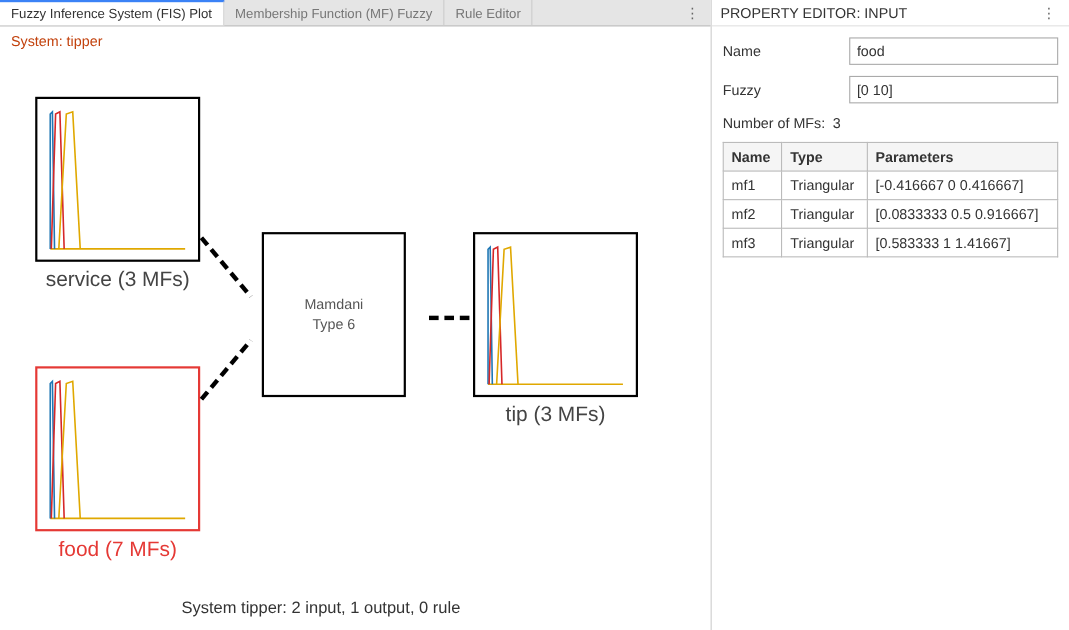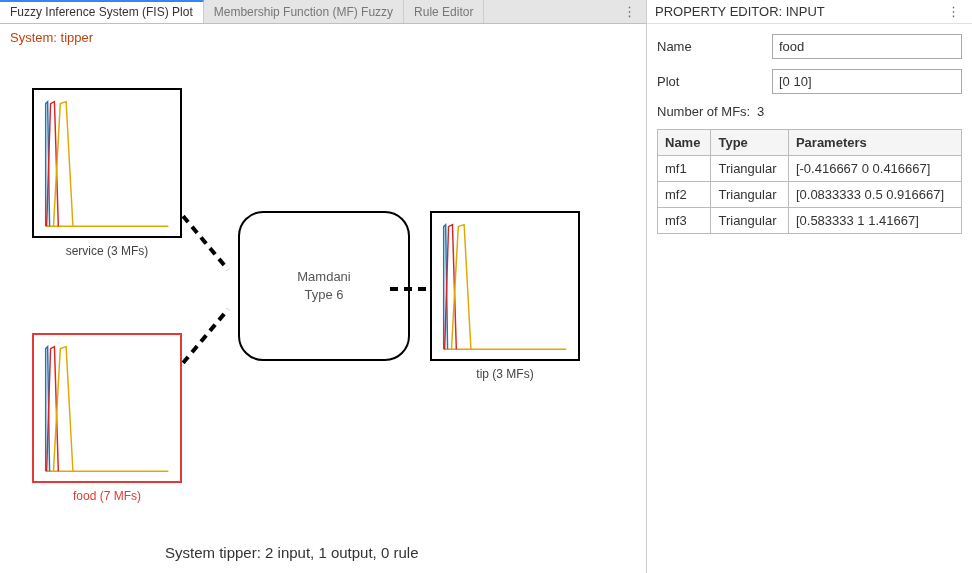--- a/index.html
+++ b/index.html
@@ -66,21 +66,21 @@
       flex: 1;
     }
     .fis-box {
       position: absolute;
       border: 2px solid #000;
       background: #fff;
     }
     .fis-box.selected { border-color: #e53935; }
     .fis-label {
       position: absolute;
-      font-size: 12px;
+      font-size: 19px;
       color: #444;
       text-align: center;
       width: 160px;
     }
     .fis-label.selected { color: #e53935; }
     .inference-box {
       position: absolute;
       border: 2px solid #000;
       background: #fff;
       display: flex;
@@ -198,21 +198,21 @@
       <div class="fis-box selected" style="left:32px; top:282px; width:150px; height:150px;">
         <svg class="mf-svg" viewBox="0 0 150 150">
           <polyline points="12,140 138,140" stroke="#e0a800" stroke-width="1.5" fill="none"></polyline>
           <polyline points="12,140 12,14 14,12 16,140" stroke="#1f77b4" stroke-width="1.5" fill="none"></polyline>
           <polyline points="13,140 17,14 21,12 25,140" stroke="#d62728" stroke-width="1.5" fill="none"></polyline>
           <polyline points="20,140 27,14 33,12 40,140" stroke="#e0a800" stroke-width="1.5" fill="none"></polyline>
         </svg>
       </div>
       <div class="fis-label selected" style="left:27px; top:438px;">food (7 MFs)</div>
 
-      <div class="inference-box" style="left:238px; top:160px; width:172px; height:150px;border-radius:25px;">
+      <div class="inference-box" style="left:238px; top:160px; width:131px; height:150px;">
         <div>
           <span>Mamdani</span><br>
           <span>Type 6</span>
         </div>
       </div>
 
       <div class="fis-box" style="left:430px; top:160px; width:150px; height:150px;">
         <svg class="mf-svg" viewBox="0 0 150 150">
           <polyline points="12,140 138,140" stroke="#e0a800" stroke-width="1.5" fill="none"></polyline>
           <polyline points="12,140 12,14 14,12 16,140" stroke="#1f77b4" stroke-width="1.5" fill="none"></polyline>
@@ -234,21 +234,21 @@
     <div class="prop-header">
       <span>PROPERTY EDITOR: INPUT</span>
       <span class="more-icon" style="padding:0 4px;">⋮</span>
     </div>
     <div class="prop-body">
       <div class="prop-row">
         <label>Name</label>
         <input type="text" value="food" style="">
       </div>
       <div class="prop-row">
-        <label>Plot</label>
+        <label>Fuzzy</label>
         <input type="text" value="[0 10]" style="">
       </div>
       <div class="prop-row">
         <label>Number of MFs:</label>
         <span class="static-val">3</span>
       </div>
       <table class="mf-table">
         <thead>
           <tr>
             <th>Name</th>

